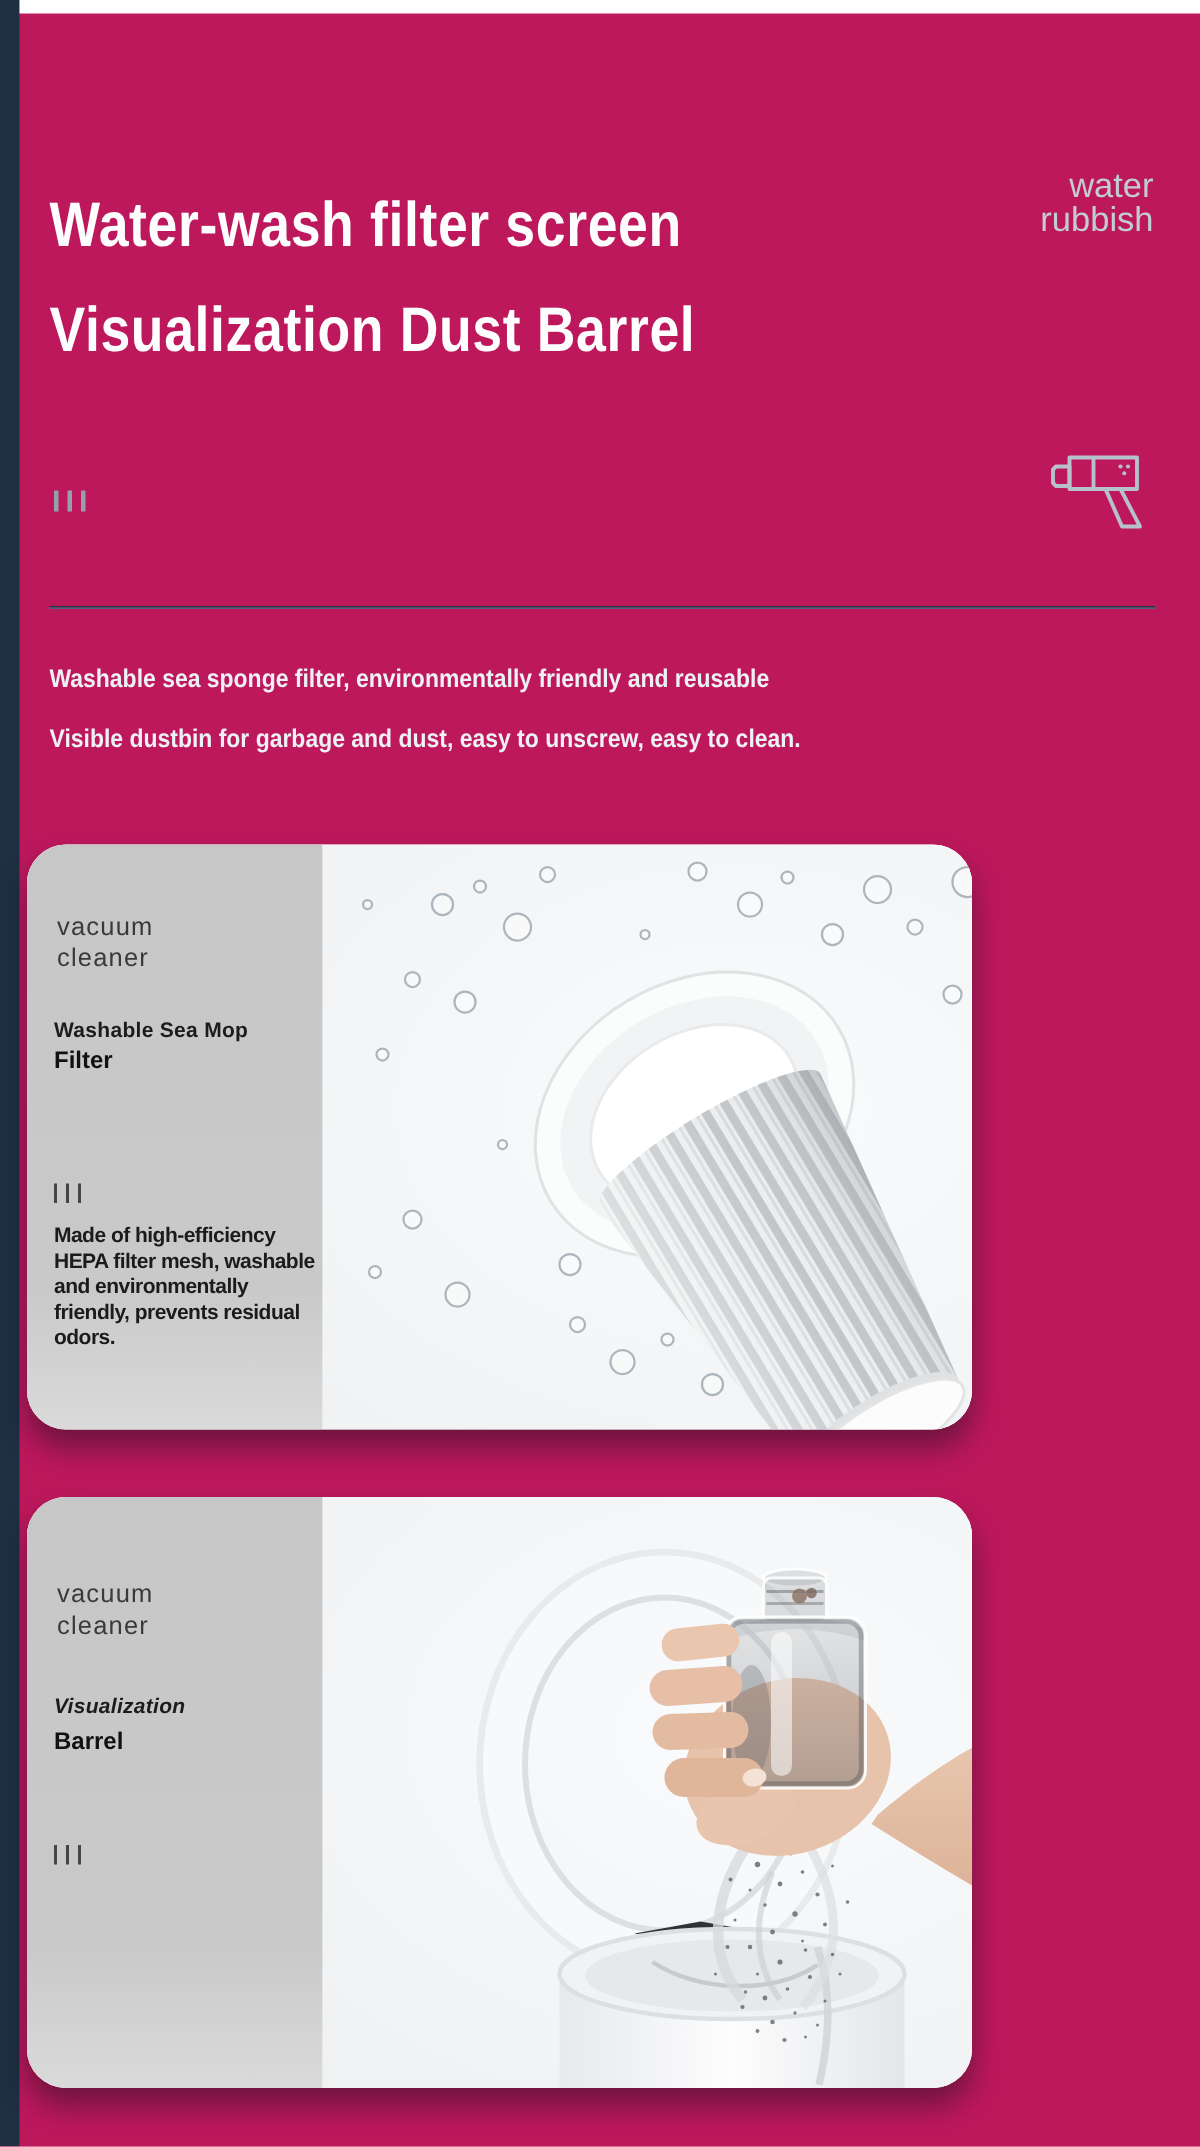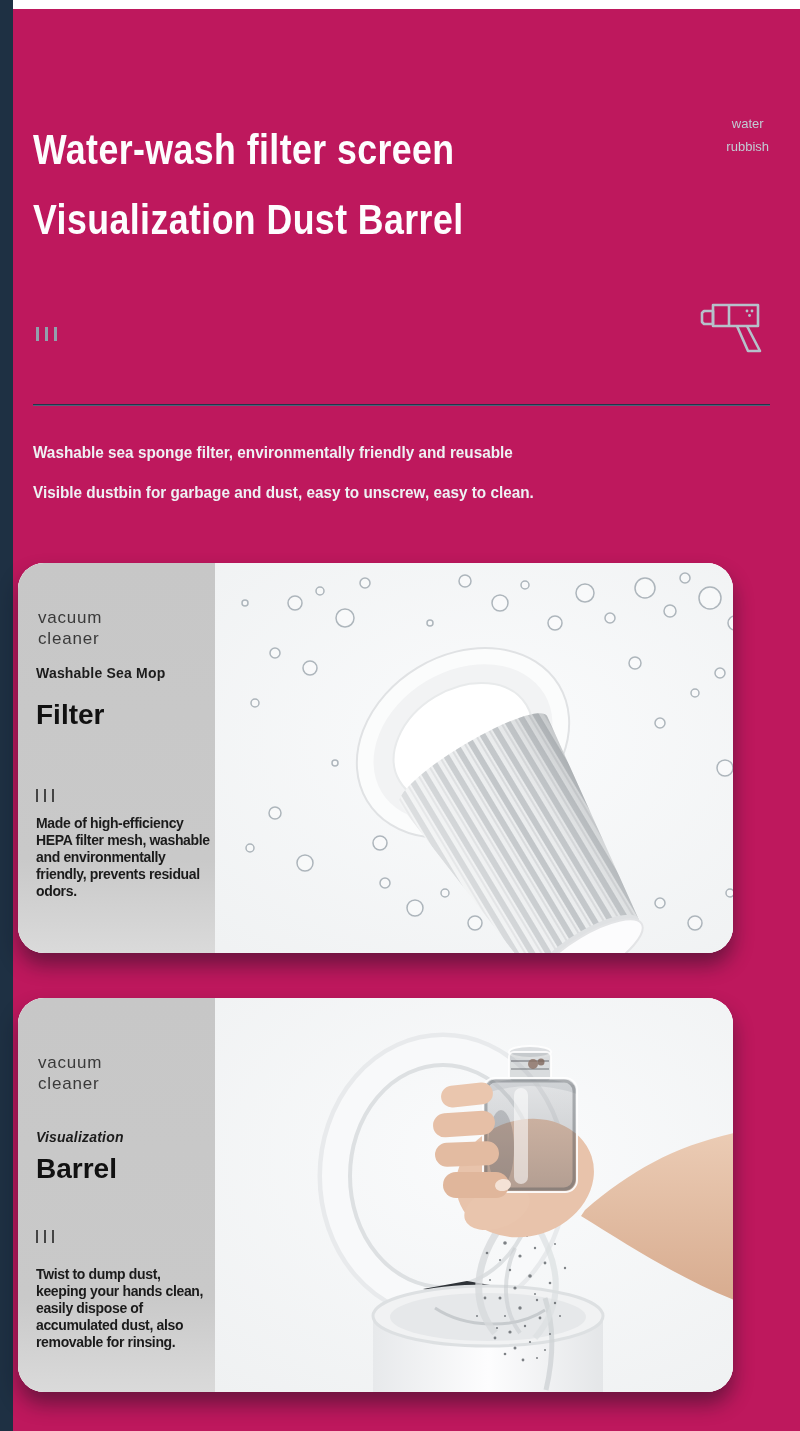--- a/index.html
+++ b/index.html
@@ -11,22 +11,22 @@
   .top-strip{position:absolute;left:13px;top:0;width:787px;height:9px;background:#ffffff;}
 
   .headline{
     position:absolute;left:33px;color:#fdfdfe;font-weight:bold;font-size:42px;line-height:1;
     transform:scaleX(.85);transform-origin:left top;letter-spacing:.5px;white-space:nowrap;
   }
   .headline.l1{top:129px;}
   .headline.l2{top:199px;}
 
   .corner-note{
-    position:absolute;right:31px;top:112px;text-align:center;color:#c2ccd4;
-    font-size:13px;line-height:23px;white-space:pre-line;
+    position:absolute;right:31px;top:112px;text-align:right;color:#c2ccd4;
+    font-size:23px;line-height:23px;white-space:pre-line;
   }
 
   .triple-bar{position:absolute;display:flex;gap:6px;}
   .triple-bar i{display:block;width:3px;height:14px;background:#93a0ad;}
   .triple-bar.on-dark{left:36px;top:327px;}
 
   .vac-icon{position:absolute;left:700px;top:298px;}
 
   .divider{
     position:absolute;left:33px;top:405px;width:737px;height:1px;
@@ -34,35 +34,35 @@
   }
 
   .feature{
     position:absolute;left:33px;color:#eef1f4;font-weight:bold;font-size:17px;line-height:1.1;
     transform:scaleX(.9);transform-origin:left top;letter-spacing:0;white-space:nowrap;
   }
   .feature.f1{top:444px;}
   .feature.f2{top:484px;}
 
   .card{
-    position:absolute;left:18px;width:715px;background:#f4f5f6;border-radius:26px;overflow:hidden;
+    position:absolute;left:18px;width:630px;background:#f4f5f6;border-radius:26px;overflow:hidden;
     box-shadow:0 12px 20px rgba(8,16,27,.45), inset 0 0 0 2px rgba(255,255,255,.85);
   }
   .card.c1{top:563px;height:390px;}
   .card.c2{top:998px;height:394px;}
 
   .sidebar{
     position:absolute;left:0;top:0;bottom:0;width:197px;
     background:linear-gradient(180deg,#c7c7c7 0%,#c9c9c9 76%,#dadada 100%);
   }
   .brand{position:absolute;left:20px;font-size:17px;color:#3a3a3a;line-height:21px;letter-spacing:.8px;white-space:pre-line;}
   .c1 .brand{top:44px;} .c2 .brand{top:54px;}
   .card-subtitle{position:absolute;left:18px;font-size:14px;font-weight:bold;color:#1c1c1c;letter-spacing:.2px;}
-  .c1 .card-subtitle{top:102px;} .c2 .card-subtitle{top:131px;font-style:italic;}
-  .card-title{position:absolute;left:18px;font-size:28px;font-weight:bold;color:#111;}
+  .c1 .card-subtitle{top:115px;} .c2 .card-subtitle{top:131px;font-style:italic;}
+  .card-title{position:absolute;left:18px;font-size:16px;font-weight:bold;color:#111;}
   .c1 .card-title{top:136px;} .c2 .card-title{top:155px;}
   .sidebar .triple-bar i{background:#454545;width:2px;height:13px;}
   .c1 .triple-bar{left:18px;top:226px;} .c2 .triple-bar{left:18px;top:232px;}
   .card-desc{
     position:absolute;left:18px;width:178px;font-size:14px;font-weight:bold;color:#1b1b1b;
     line-height:17px;letter-spacing:-.35px;
   }
   .c1 .card-desc{top:252px;} .c2 .card-desc{top:268px;}
 
   .photo{position:absolute;left:197px;top:0;}
@@ -205,21 +205,20 @@
     <div class="sidebar">
       <div class="brand">vacuum
 cleaner</div>
       <div class="card-subtitle">Visualization</div>
       <div class="card-title">Barrel</div>
       <div class="triple-bar">
           <i></i>
           <i></i>
           <i></i>
         </div>
-      <div class="card-desc">Twist to dump dust, keeping your hands clean, easily dispose of accumulated dust, also removable for rinsing.</div>
     </div>
 
     <svg class="photo" width="558" height="394" viewBox="0 0 558 394">
       <defs>
         <linearGradient id="skin" x1="0" y1="0" x2="0" y2="1">
           <stop offset="0" stop-color="#eccdb6"></stop>
           <stop offset="1" stop-color="#d6a98c"></stop>
         </linearGradient>
         <linearGradient id="binGrad" x1="0" y1="0" x2="1" y2="0">
           <stop offset="0" stop-color="#e7e9eb"></stop>

